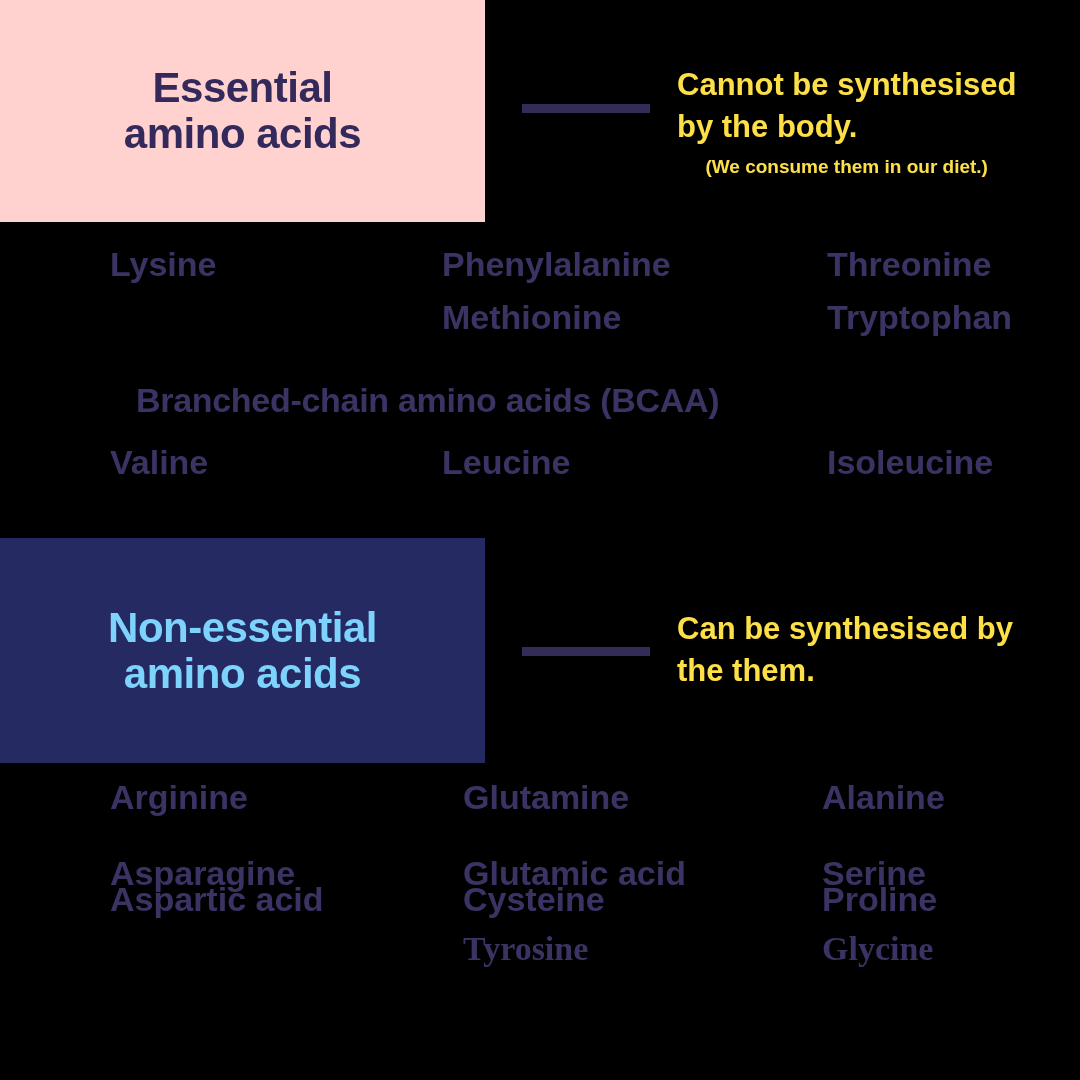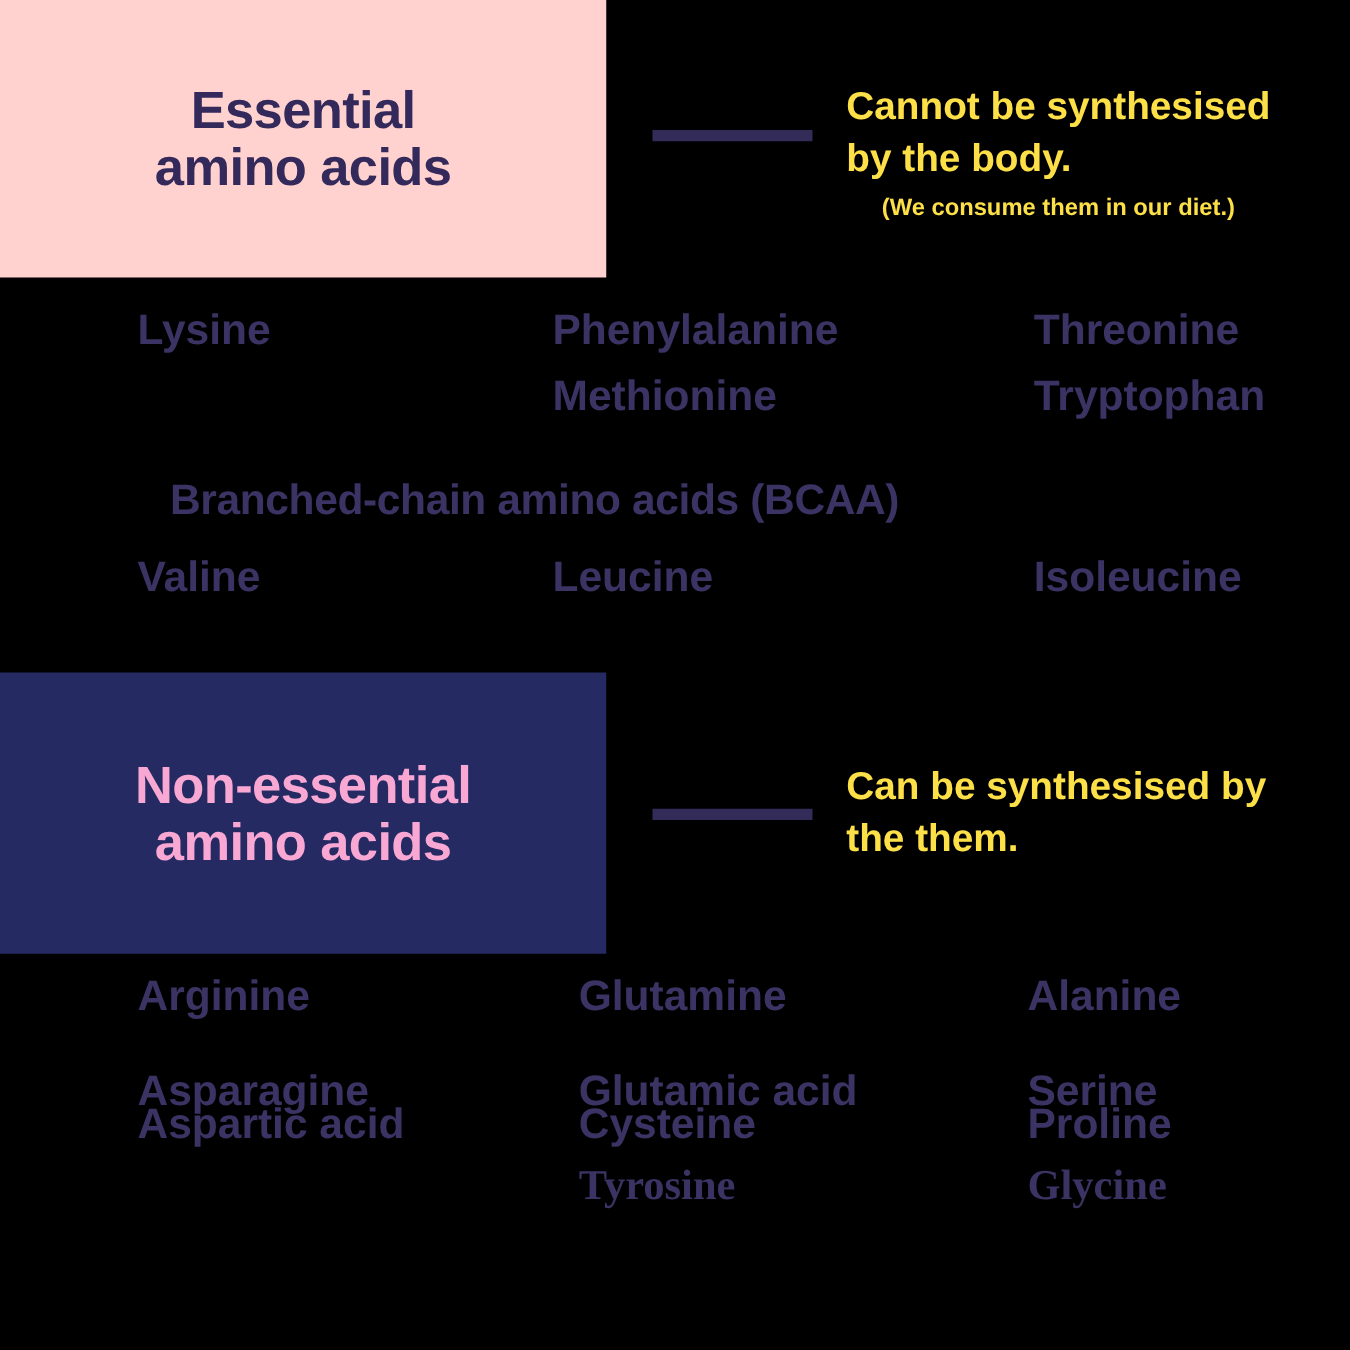--- a/index.html
+++ b/index.html
@@ -36,21 +36,21 @@
     top: 538px;
     height: 225px;
     background: #252A63;
   }
   .cat-title {
     font-size: 42px;
     line-height: 46px;
     letter-spacing: -0.5px;
   }
   .cat-box.essential .cat-title { color: #33295A; }
-  .cat-box.non-essential .cat-title { color: #f9a8d4; }
+  .cat-box.non-essential .cat-title { color: #7dd3fc; }
 
   
   .connector {
     position: absolute;
     left: 522px;
     width: 128px;
     height: 9px;
     background: #332B58;
   }
   .connector.one { top: 104px; }

